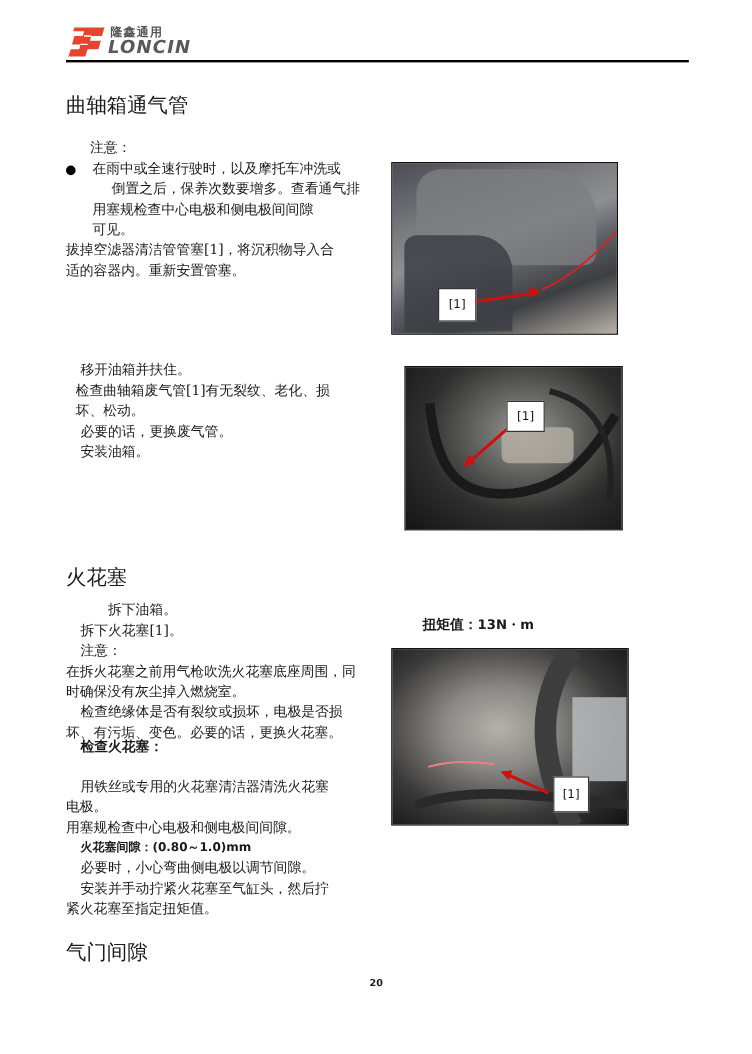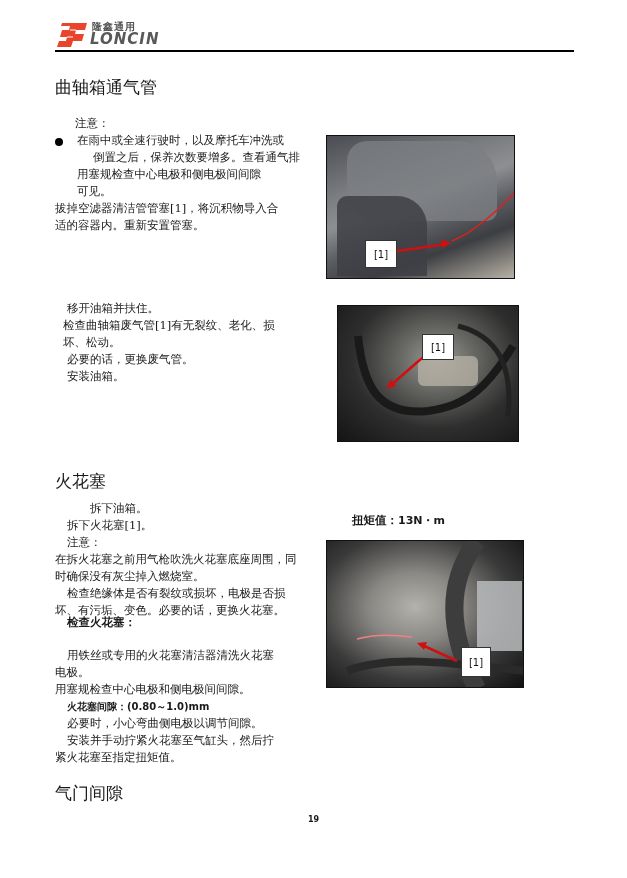--- a/index.html
+++ b/index.html
@@ -106,13 +106,13 @@
     <path d="M20 130 C60 115 110 120 198 130" stroke="#2a2a2a" stroke-width="8" fill="none"></path>
     <path d="M30 98 C50 92 70 94 85 96" stroke="#f08080" stroke-width="1.5" fill="none"></path>
     <line x1="130" y1="120" x2="95" y2="104" stroke="#d01010" stroke-width="2.5"></line>
     <polygon points="90,102 100,101 97,109" fill="#d01010"></polygon>
   </svg>
   <div class="callout" style="left:134px; top:106px; width:30px; height:30px;">[1]</div>
 </div>
 
 <div class="abs h1" style="left:55px; top:782px;">气门间隙</div>
 
-<div class="page-num">19</div>
+<div class="page-num">20</div>
 
 </body></html>

